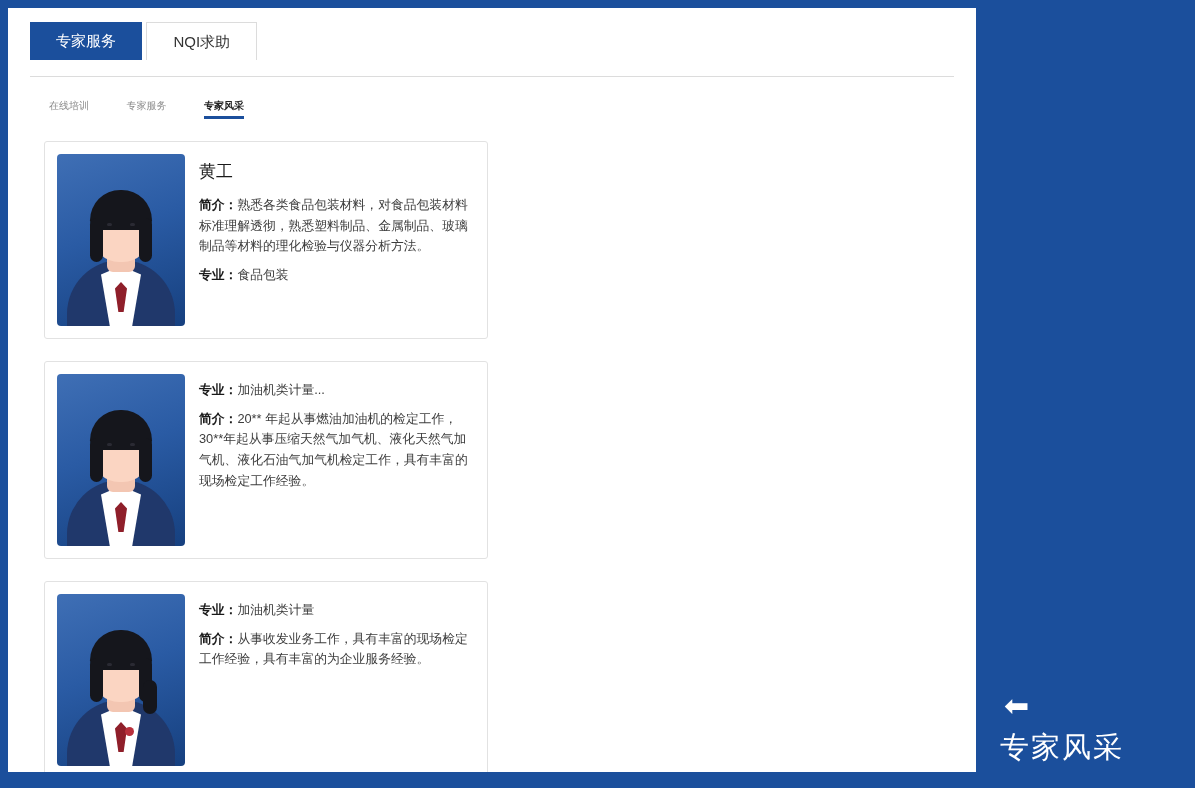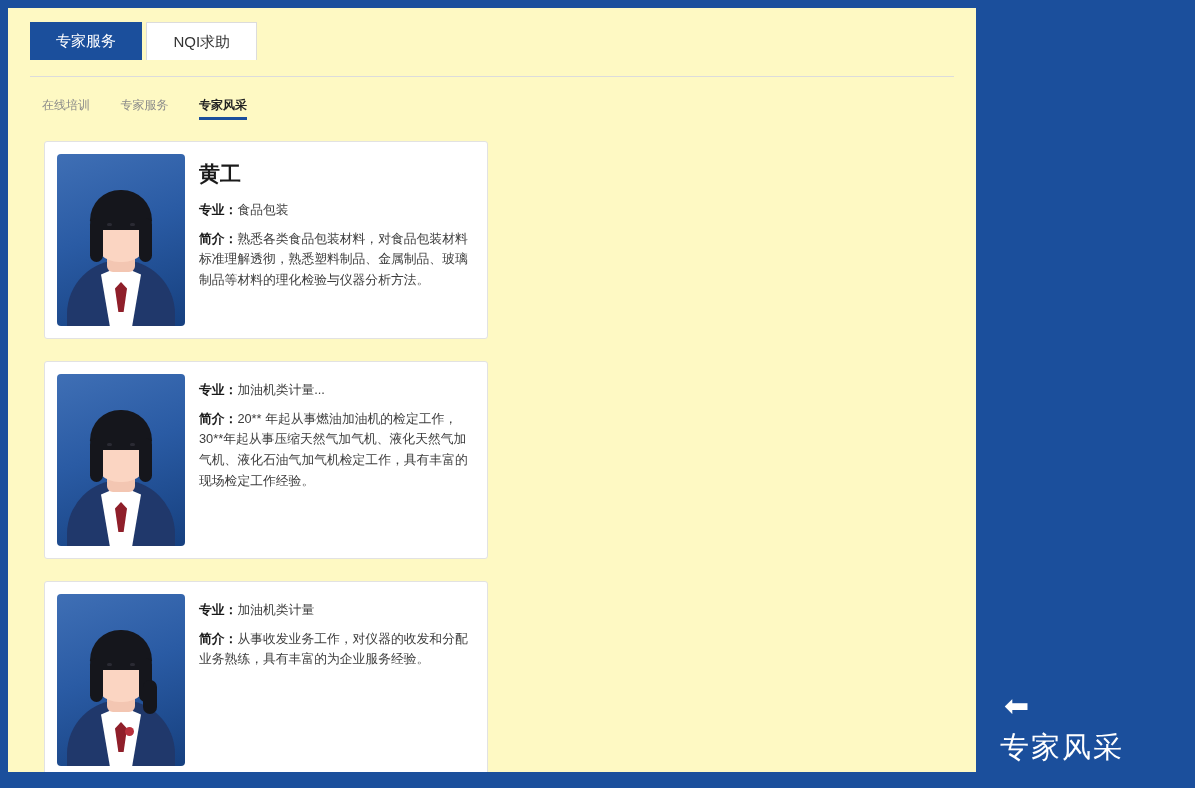--- a/index.html
+++ b/index.html
@@ -15,21 +15,21 @@
     background: #1b4f9c;
     overflow: hidden;
   }
   
   .panel {
     position: absolute;
     left: 8px;
     top: 8px;
     width: 968px;
     height: 764px;
-    background: #fef9c3;
+    background: #ffffff;
     overflow: hidden;
   }
   
   .top-tabs {
     position: relative;
     height: 54px;
     margin: 14px 22px 0 22px;
     border-bottom: 1px solid #dcdcdc;
   }
   .top-tab {
@@ -53,25 +53,26 @@
     background: #fff;
     color: #333;
   }
   
   .sub-tabs {
     margin: 18px 0 0 34px;
     height: 30px;
   }
   .sub-tab {
     display: inline-block;
-    font-size: 12px;
+    font-size: 10px;
     color: #8a8a8a;
     margin-right: 26px;
     padding-bottom: 6px;
     position: relative;
+    margin-left: 7px;
   }
   .sub-tab.active {
     color: #222;
     font-weight: bold;
   }
   .sub-tab.active::after {
     content: "";
     position: absolute;
     left: 0;
     right: 0;
@@ -210,22 +211,22 @@
   .av-eye {
     position: absolute;
     width: 5px;
     height: 3px;
     background: #2a2a33;
     border-radius: 2px;
   }
   
   .info { flex: 1; padding-top: 6px; min-width: 0; }
   .name {
-    font-size: 21px;
-    font-weight: bold;
+    font-size: 17px;
+    font-weight: normal;
     color: #1a1a1a;
     margin-bottom: 12px;
   }
   .row { font-size: 12.8px; color: #3c3c3c; line-height: 1.62; margin-bottom: 8px; }
   .row b { color: #1a1a1a; }
   
   .right-strip {
     position: absolute;
     right: 0;
     top: 0;
@@ -283,24 +284,24 @@
           <div class="av-head"></div>
           <div class="av-hair"></div>
           <div class="av-hair-l"></div>
           <div class="av-hair-r"></div>
           <div class="av-eye" style="left:50%;margin-left:-14px;bottom:100px;"></div>
           <div class="av-eye" style="left:50%;margin-left:9px;bottom:100px;"></div>
         </div>
         <div class="info">
           <div class="name">黄工</div>
           <div class="row">
+            <b>简介：</b><span>熟悉各类食品包装材料，对食品包装材料标准理解透彻，熟悉塑料制品、金属制品、玻璃制品等材料的理化检验与仪器分析方法。</span>
+          </div>
+          <div class="row">
             <b>专业：</b><span>食品包装</span>
-          </div>
-          <div class="row">
-            <b>简介：</b><span>熟悉各类食品包装材料，对食品包装材料标准理解透彻，熟悉塑料制品、金属制品、玻璃制品等材料的理化检验与仪器分析方法。</span>
           </div>
         </div>
       </div>
 
       <div class="card">
         <div class="avatar">
           <div class="av-body"></div>
           <div class="av-shirt"></div>
           <div class="av-tie"></div>
           <div class="av-neck"></div>
@@ -334,21 +335,21 @@
           <div class="av-pony"></div>
           <div class="av-badge"></div>
           <div class="av-eye" style="left:50%;margin-left:-14px;bottom:100px;"></div>
           <div class="av-eye" style="left:50%;margin-left:9px;bottom:100px;"></div>
         </div>
         <div class="info">
           <div class="row">
             <b>专业：</b><span>加油机类计量</span>
           </div>
           <div class="row">
-            <b>简介：</b><span>从事收发业务工作，对仪器的收发和分配业务熟练，具有丰富的为企业服务经验。</span>
+            <b>简介：</b><span>从事收发业务工作，具有丰富的现场检定工作经验，具有丰富的为企业服务经验。</span>
           </div>
         </div>
       </div>
 
     </div>
   </div>
 
   <div class="back-arrow">⬅</div>
   <div class="strip-title">专家风采</div>
 

